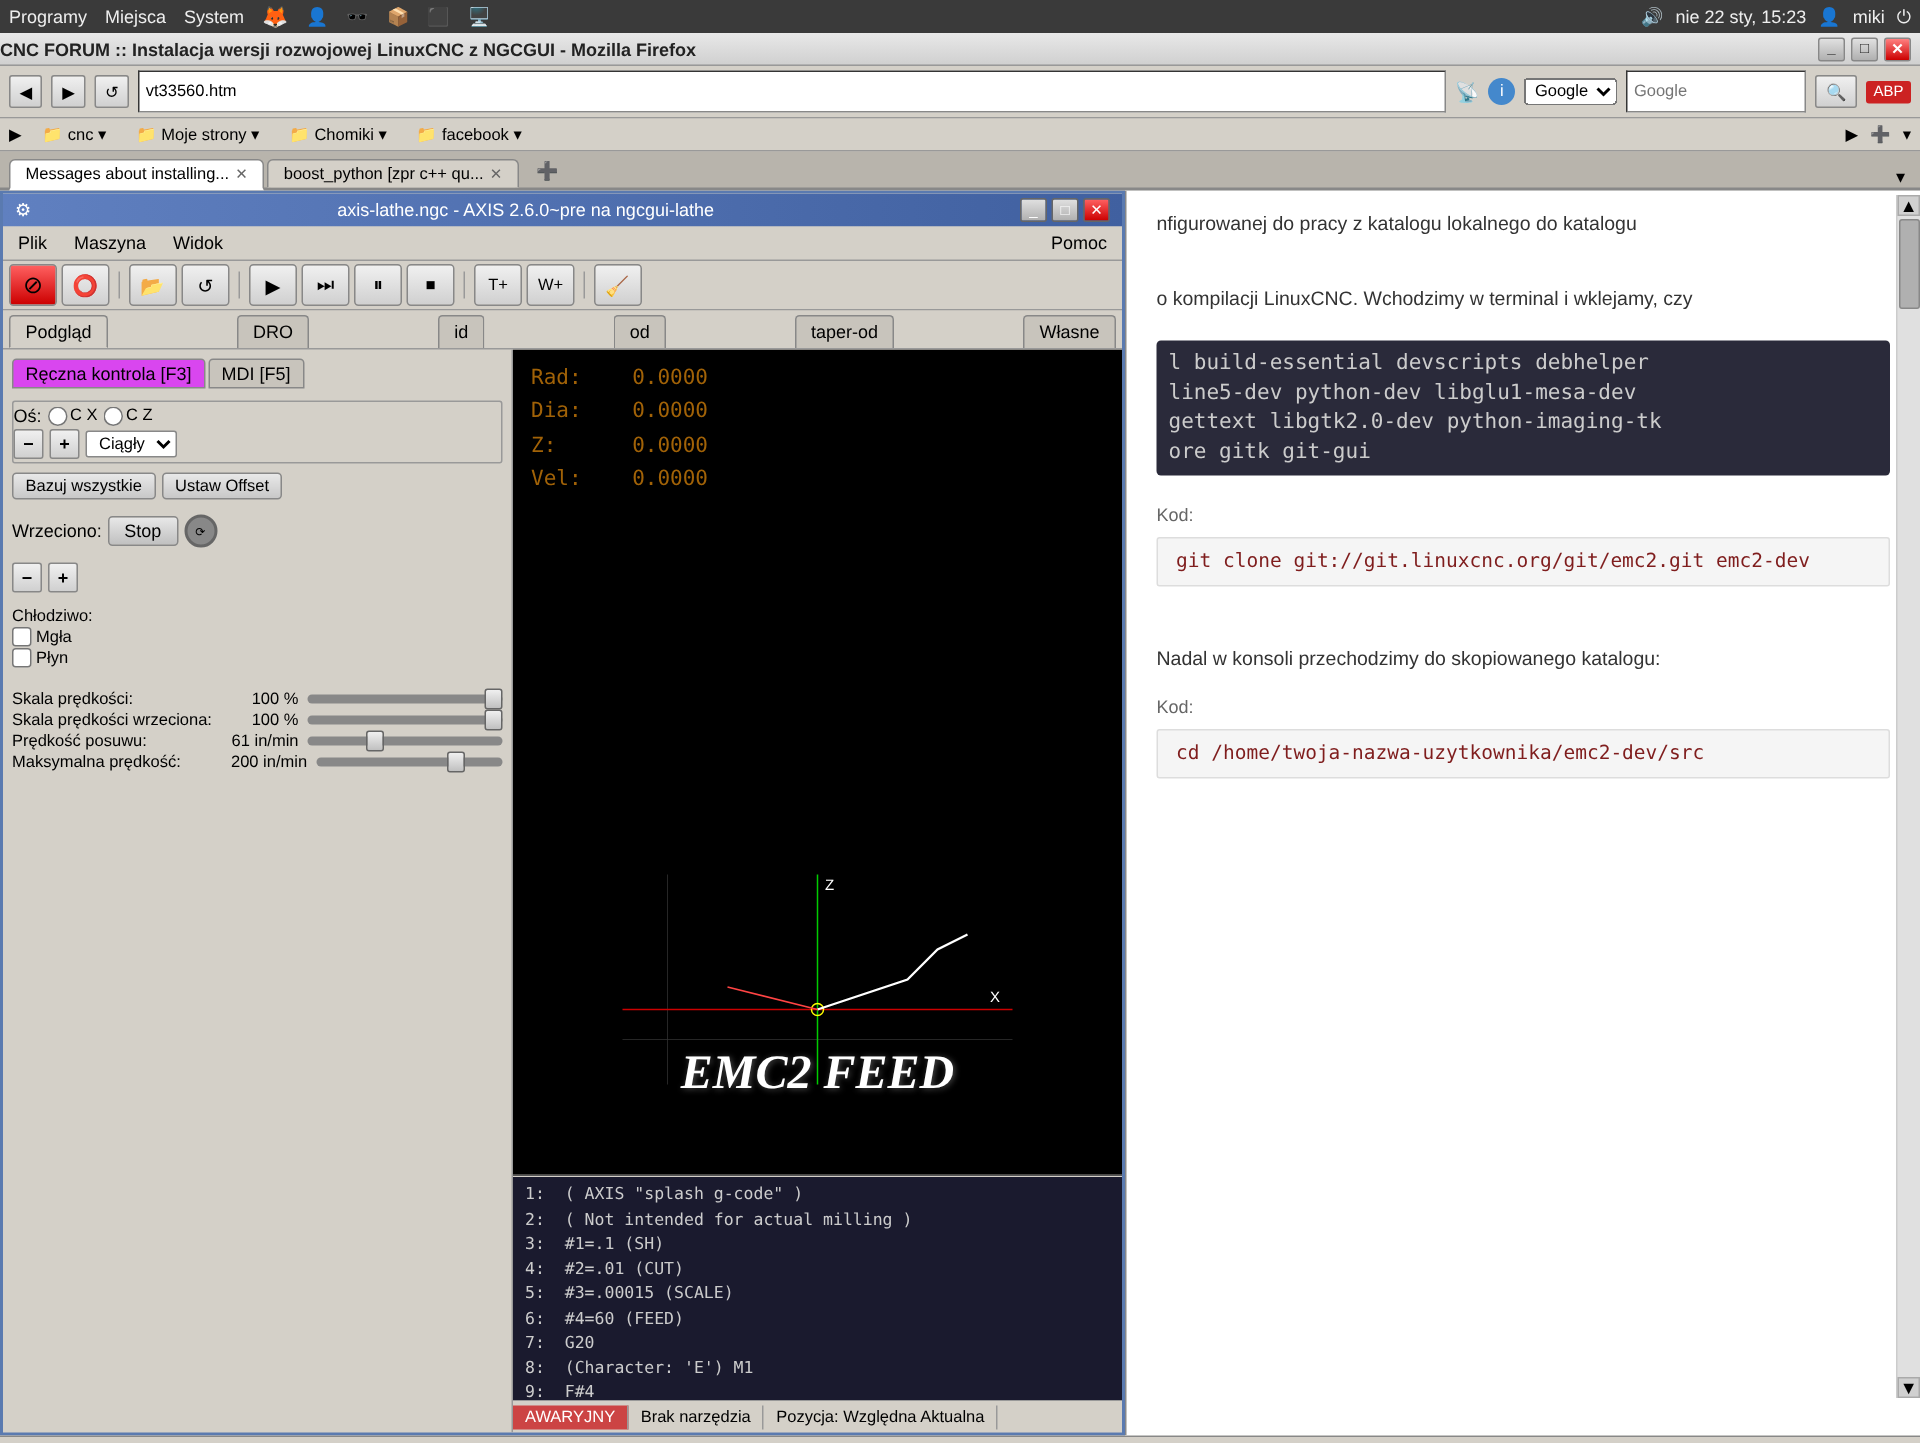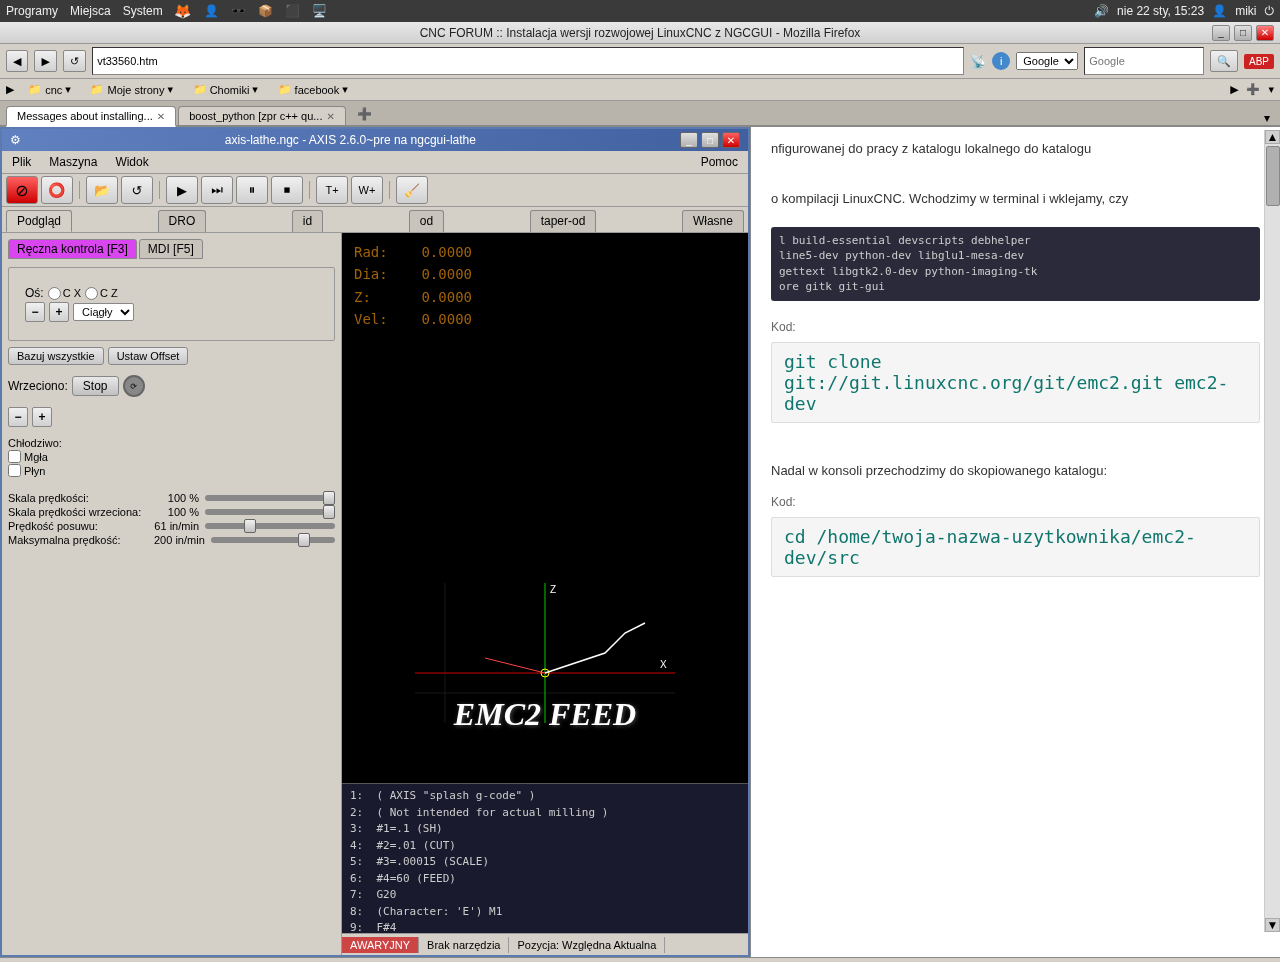--- a/index.html
+++ b/index.html
@@ -19,24 +19,25 @@
     .system-bar .spacer { flex: 1; }
     .system-bar .sys-icons { display: flex; gap: 8px; align-items: center; }
 
     
     .browser-title-bar {
       background: linear-gradient(to bottom, #e8e8e8, #d0d0d0);
       border-bottom: 1px solid #999;
       height: 22px;
       display: flex;
       align-items: center;
-      justify-content: center;
+      justify-content: flex-start;
       font-size: 12px;
       color: #222;
       position: relative;
+      font-weight: bold;
     }
     .browser-title-bar .win-controls {
       position: absolute;
       right: 6px;
       display: flex;
       gap: 4px;
     }
     .win-btn {
       width: 18px; height: 16px;
       background: linear-gradient(to bottom, #e0e0e0, #b0b0b0);
@@ -254,21 +255,21 @@
       border-radius: 3px 3px 0 0;
       padding: 2px 8px;
       font-size: 12px;
       cursor: pointer;
     }
     .panel-tab.active { background: #d946ef; }
 
     .axis-section {
       background: #d4d0c8;
       border: 1px solid #999;
-      padding: 16px;
+      padding: 0;
       border-radius: 2px;
     }
     .axis-radio { display: flex; align-items: center; gap: 2px; font-size: 11px; }
 
     .control-row {
       display: flex;
       align-items: center;
       gap: 4px;
       margin: 2px 0;
     }
@@ -432,33 +433,33 @@
       cursor: pointer;
     }
 
     
     .forum-text { font-size: 13px; line-height: 1.5; color: #333; }
     .code-block {
       background: #f5f5f5;
       border: 1px solid #ddd;
       padding: 8px 12px;
       font-family: monospace;
-      font-size: 18px;
-      color: #0f766e;
+      font-size: 13px;
+      color: #7f1d1d;
       margin: 8px 0;
       border-radius: 2px;
     }
     .code-label { font-size: 12px; color: #666; margin-bottom: 3px; }
 
     
     .terminal-area {
       background: #2a2a3a;
       color: #cccccc;
       font-family: monospace;
-      font-size: 11px;
+      font-size: 14px;
       padding: 6px 8px;
       border-radius: 3px;
       margin: 4px 0;
       line-height: 1.4;
     }
 
     
     .browser-bottom-bar {
       background: #d4d0c8;
       border-top: 1px solid #888;

